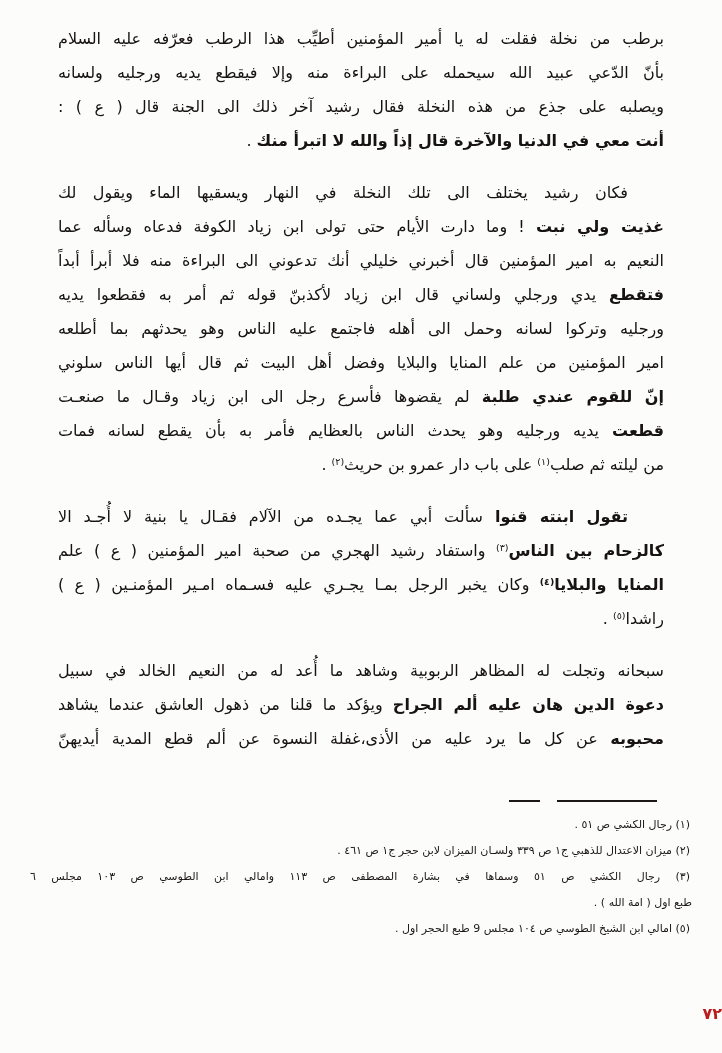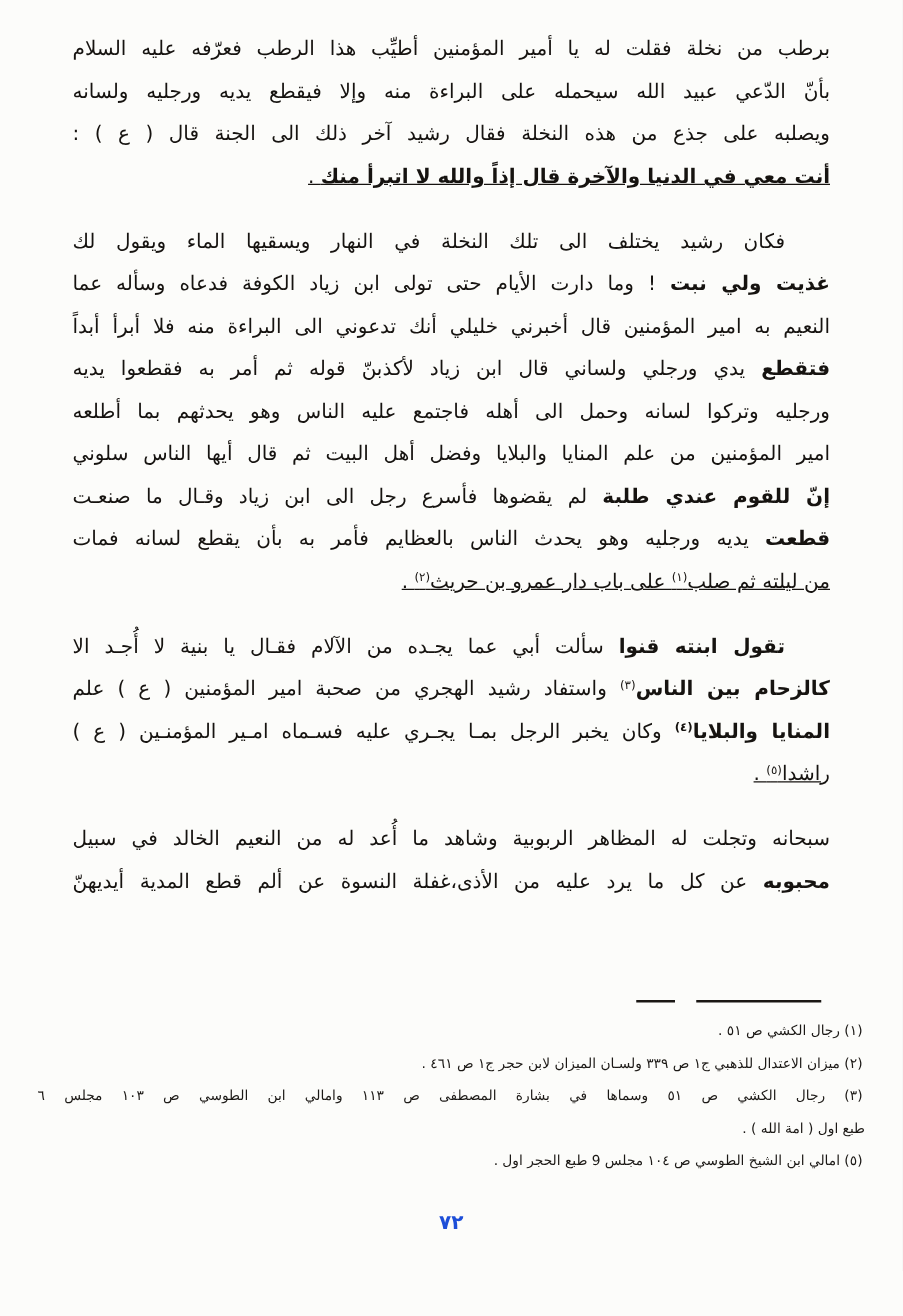--- a/index.html
+++ b/index.html
@@ -26,21 +26,21 @@
   .line{
     direction:rtl;
     font-size:16px;
     line-height:34px;
     max-height:34px;
     overflow:hidden;
     text-align:justify;
     color:#161310;
   }
   .jl{text-align-last:justify;}
-  .rl{text-align-last:right;text-decoration:underline;}
+  .rl{text-align-last:right;}
   .indent{padding-right:36px;}
   .line b{font-weight:700;}
   .line sup{
     font-size:9.5px;
     line-height:0;
     vertical-align:5px;
     letter-spacing:-0.5px;
   }
   .fn-separator{
     position:absolute;
@@ -69,27 +69,27 @@
     line-height:26px;
     max-height:26px;
     overflow:hidden;
     text-align:right;
     color:#1b1815;
   }
   .fn-first{padding-right:2px;}
   .fn-just{text-align:justify;text-align-last:justify;}
   .page-number{
     position:absolute;
-    top:968px;left:0;
+    top:1004px;left:0;
     width:722px;
-    text-align:center;
+    text-align:right;
     font-size:16px;
     font-weight:700;
     letter-spacing:4px;
-    color:#1d4ed8;
+    color:#b91c1c;
   }
 </style>
 </head>
 <body>
 
 <div class="page">
 
   <div class="body-text">
 
     <div class="para">
@@ -113,20 +113,21 @@
 
     <div class="para">
       <div class="line jl indent rich"><b>تقول ابنته قنوا</b> سألت أبي عما يجـده من الآلام فقـال يا بنية لا أُجـد الا</div>
       <div class="line jl rich"><b>كالزحام بين الناس</b><sup>(٣)</sup> واستفاد رشيد الهجري من صحبة امير المؤمنين ( ع ) علم</div>
       <div class="line jl rich"><b>المنايا والبلايا<sup>(٤)</sup></b> وكان يخبر الرجل بمـا يجـري عليه فسـماه امـير المؤمنـين ( ع )</div>
       <div class="line rl rich">راشدا<sup>(٥)</sup> .</div>
     </div>
 
     <div class="para">
       <div class="line jl rich">سبحانه وتجلت  له المظاهر الربوبية وشاهد ما أُعد له من النعيم الخالد في سبيل</div>
+      <div class="line jl rich"><b>دعوة الدين هان عليه ألم الجراح</b> ويؤكد ما قلنا من ذهول العاشق عندما يشاهد</div>
       <div class="line jl rich"><b>محبوبه</b> عن كل ما يرد عليه من الأذى،غفلة النسوة عن ألم قطع المدية أيديهنّ</div>
     </div>
 
   </div>
 
   <div class="fn-separator">
     <span class="seg seg-short"></span><span class="seg seg-long"></span>
   </div>
 
   <div class="footnotes">

